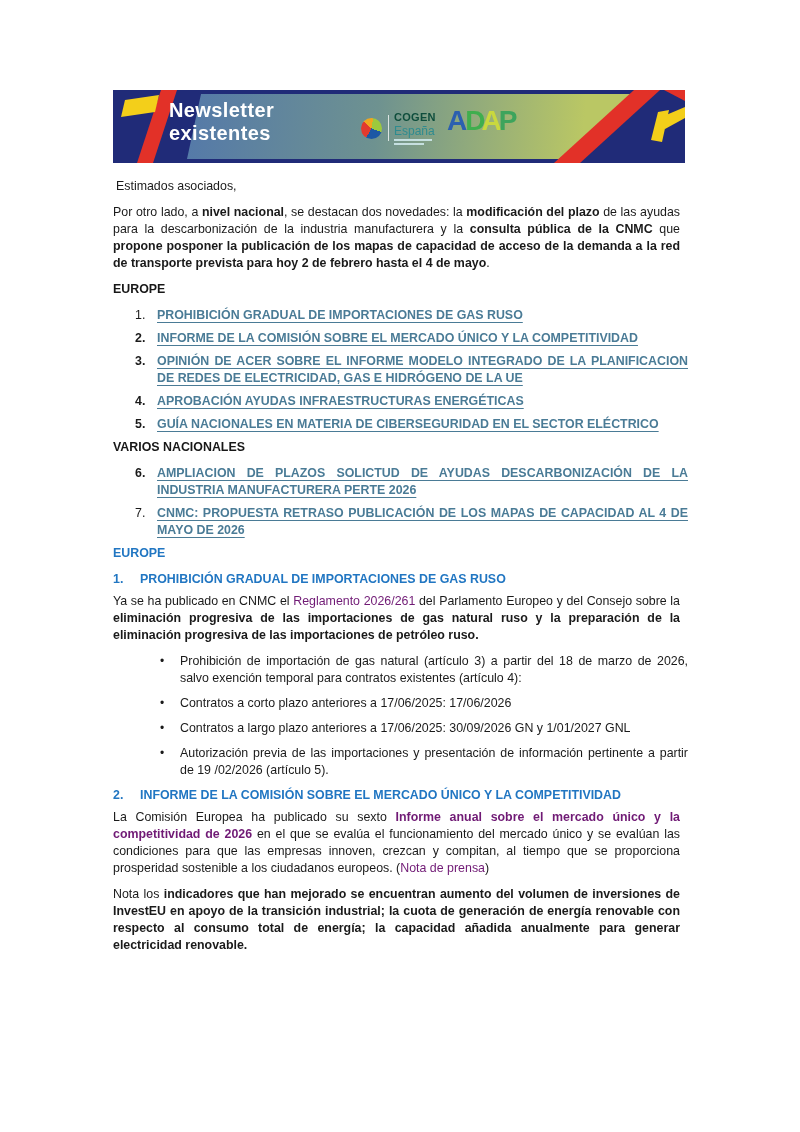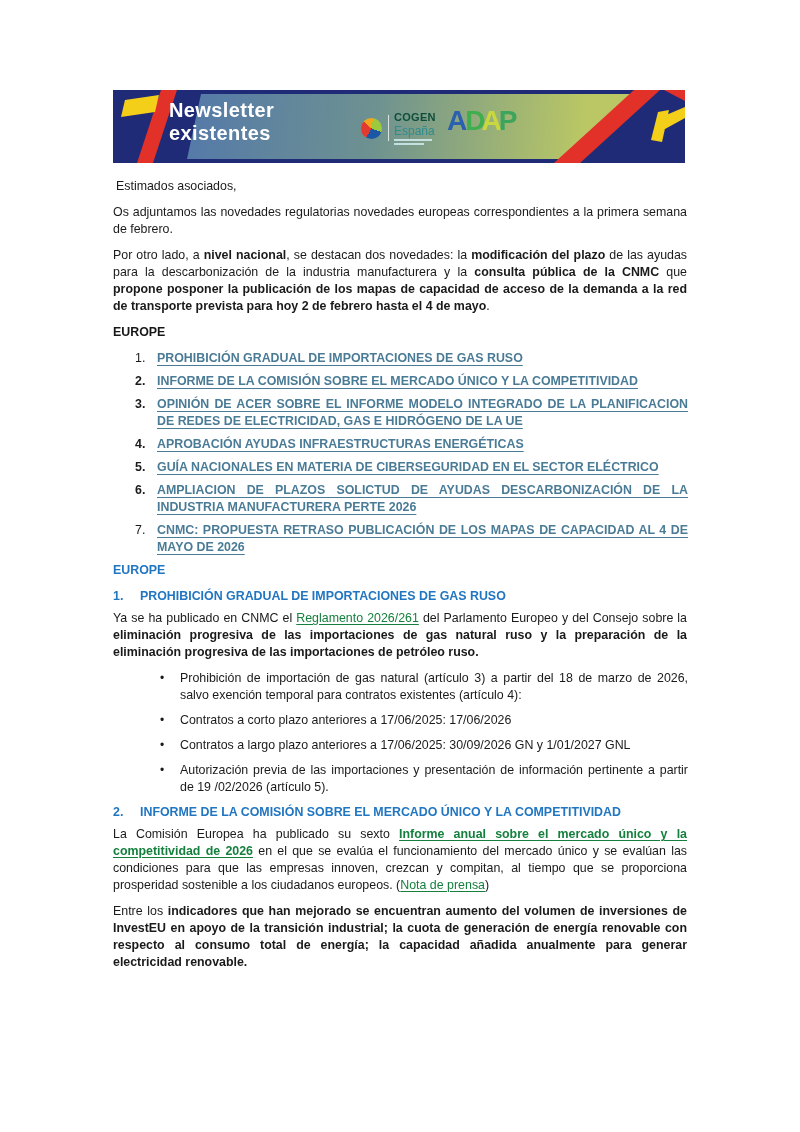--- a/index.html
+++ b/index.html
@@ -43,25 +43,25 @@
   .cogen-region { font-size:12px; color:#2e8b8f; margin-top:1.5px; }
   .cogen-tag1,.cogen-tag2 { height:2px; background:rgba(210,235,238,.85); margin-top:2px; }
   .cogen-tag1 { width:38px; } .cogen-tag2 { width:30px; }
   .adap { position:absolute; left:334px; top:17px; font-weight:bold; font-size:28px; line-height:1; letter-spacing:-1px; }
   .adap span { display:inline-block; }
   .adap-l1 { color:#2b5fb0; } .adap-l2 { color:#3fae4e; margin-left:-1px; }
   .adap-l3 { color:#c9d83e; margin-left:-3px; } .adap-l4 { color:#3da45c; margin-left:-2px; }
 
   
   .doc { width:575px; font-size:12.4px; line-height:17px; }
-  .doc p { margin:0 1px 9px 0; }
+  .doc p { margin:0 8px 9px 0; }
   .just { text-align:justify; }
   .greeting { padding-left:3px; }
   .b { font-weight:bold; }
-  .lnk { color:#15803d; text-decoration:underline; text-underline-offset:2px; cursor:pointer; }
+  .lnk { color:#701a75; text-underline-offset:2px; cursor:pointer; }
   .black-head { font-weight:bold; color:#171717; margin:0 0 4px 0; }
   .gap-top-24 { margin-top:24px; }
   .gap-top-30 { margin-top:30px; }
   .gap-top-20 { margin-top:20px; }
   .blue-head { font-weight:bold; color:#2176c2; margin:0 0 3px 0; }
   .num-head { display:flex; font-weight:bold; color:#2176c2; margin:0 0 5px 0; }
   .num-head .num { width:27px; flex:none; }
 
   .toc { margin:0 0 0 22px; }
   .toc-item { display:flex; margin-bottom:6px; }
@@ -108,21 +108,20 @@
     </div>
 
     <div class="adap">
       <span class="adap-l1">A</span><span class="adap-l2">D</span><span class="adap-l3">A</span><span class="adap-l4">P</span>
     </div>
   </div>
 
   <div class="doc">
 
     <p class="greeting">Estimados asociados,</p>
-    <p class="just">Os adjuntamos las novedades regulatorias novedades europeas correspondientes a la primera semana de febrero.</p>
     <p class="just"><span>Por otro lado, a </span><span class="b">nivel nacional</span><span>, se destacan dos novedades: la </span><span class="b">modificación del plazo</span><span> de las ayudas para la descarbonización de la industria manufacturera y la </span><span class="b">consulta pública de la CNMC</span><span> que </span><span class="b">propone posponer la publicación de los mapas de capacidad de acceso de la demanda a la red de transporte prevista para hoy 2 de febrero hasta el 4 de mayo</span><span>.</span></p>
 
     <p class="black-head">EUROPE</p>
     <div class="toc">
       <div class="toc-item">
         <span class="num reg">1.</span>
         <a class="toc-text">PROHIBICIÓN GRADUAL DE IMPORTACIONES DE GAS RUSO</a>
       </div>
       <div class="toc-item">
         <span class="num">2.</span>
@@ -135,20 +134,21 @@
       <div class="toc-item">
         <span class="num">4.</span>
         <a class="toc-text">APROBACIÓN AYUDAS INFRAESTRUCTURAS ENERGÉTICAS</a>
       </div>
       <div class="toc-item">
         <span class="num">5.</span>
         <a class="toc-text">GUÍA NACIONALES EN MATERIA DE CIBERSEGURIDAD EN EL SECTOR ELÉCTRICO</a>
       </div>
     </div>
 
+    <p class="black-head gap-top-24">VARIOS NACIONALES</p>
     <div class="toc">
       <div class="toc-item">
         <span class="num">6.</span>
         <a class="toc-text">AMPLIACION DE PLAZOS SOLICTUD DE AYUDAS DESCARBONIZACIÓN DE LA INDUSTRIA MANUFACTURERA PERTE 2026</a>
       </div>
       <div class="toc-item">
         <span class="num reg">7.</span>
         <a class="toc-text">CNMC: PROPUESTA RETRASO PUBLICACIÓN DE LOS MAPAS DE CAPACIDAD AL 4 DE MAYO DE 2026</a>
       </div>
     </div>
@@ -177,16 +177,16 @@
         <span class="marker">•</span>
         <span class="bullet-text">Autorización previa de las importaciones y presentación de información pertinente a partir de 19 /02/2026 (artículo 5).</span>
       </div>
     </div>
 
     <div class="num-head gap-top-20">
       <span class="num">2.</span>
       <span>INFORME DE LA COMISIÓN SOBRE EL MERCADO ÚNICO Y LA COMPETITIVIDAD</span>
     </div>
     <p class="just"><span>La Comisión Europea ha publicado su sexto </span><a class="lnk b">Informe anual sobre el mercado único y la competitividad de 2026</a><span> en el que se evalúa el funcionamiento del mercado único y se evalúan las condiciones para que las empresas innoven, crezcan y compitan, al tiempo que se proporciona prosperidad sostenible a los ciudadanos europeos. (</span><a class="lnk">Nota de prensa</a><span>)</span></p>
-    <p class="just"><span>Entre los </span><span class="b">indicadores que han mejorado se encuentran aumento del volumen de inversiones de InvestEU en apoyo de la transición industrial; la cuota de generación de energía renovable con respecto al consumo total de energía; la capacidad añadida anualmente para generar electricidad renovable.</span></p>
+    <p class="just"><span>Nota los </span><span class="b">indicadores que han mejorado se encuentran aumento del volumen de inversiones de InvestEU en apoyo de la transición industrial; la cuota de generación de energía renovable con respecto al consumo total de energía; la capacidad añadida anualmente para generar electricidad renovable.</span></p>
 
   </div>
 </div>
 
 </body></html>

